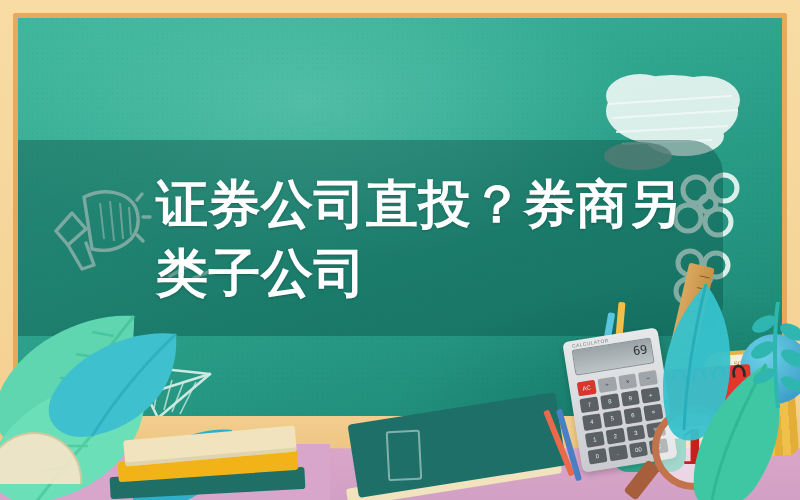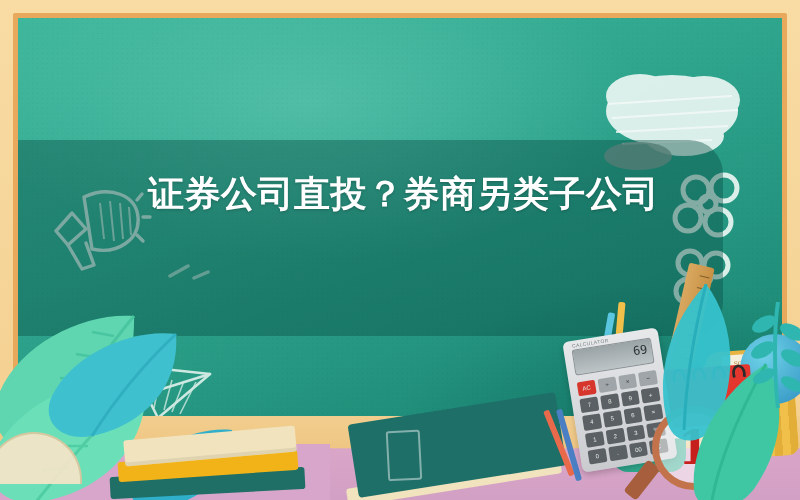--- a/index.html
+++ b/index.html
@@ -49,23 +49,23 @@
   .plane{left:62px;top:330px;width:135px;height:80px;opacity:.85;}
   .tick-1{left:148px;top:240px;width:46px;height:26px;opacity:.8;}
   
   .title-panel{
     position:absolute;left:-40px;top:122px;width:745px;height:196px;
     background:rgba(10,78,70,.42);
     border-radius:0 34px 34px 0;
   }
   
   .headline{
-    position:absolute;left:148px;top:170px;width:530px;
+    position:absolute;left:156px;top:170px;width:530px;
     color:#FFFFFF;
-    font-size:36px;
+    font-size:52px;
     line-height:1.32;
     font-weight:700;
     letter-spacing:.5px;
     text-shadow:0 1px 3px rgba(0,0,0,.22);
     font-family:"DejaVu Sans","Liberation Sans",sans-serif;
   }
   
   .desk{
     position:absolute;left:0;right:0;bottom:0;height:190px;
     pointer-events:none;

